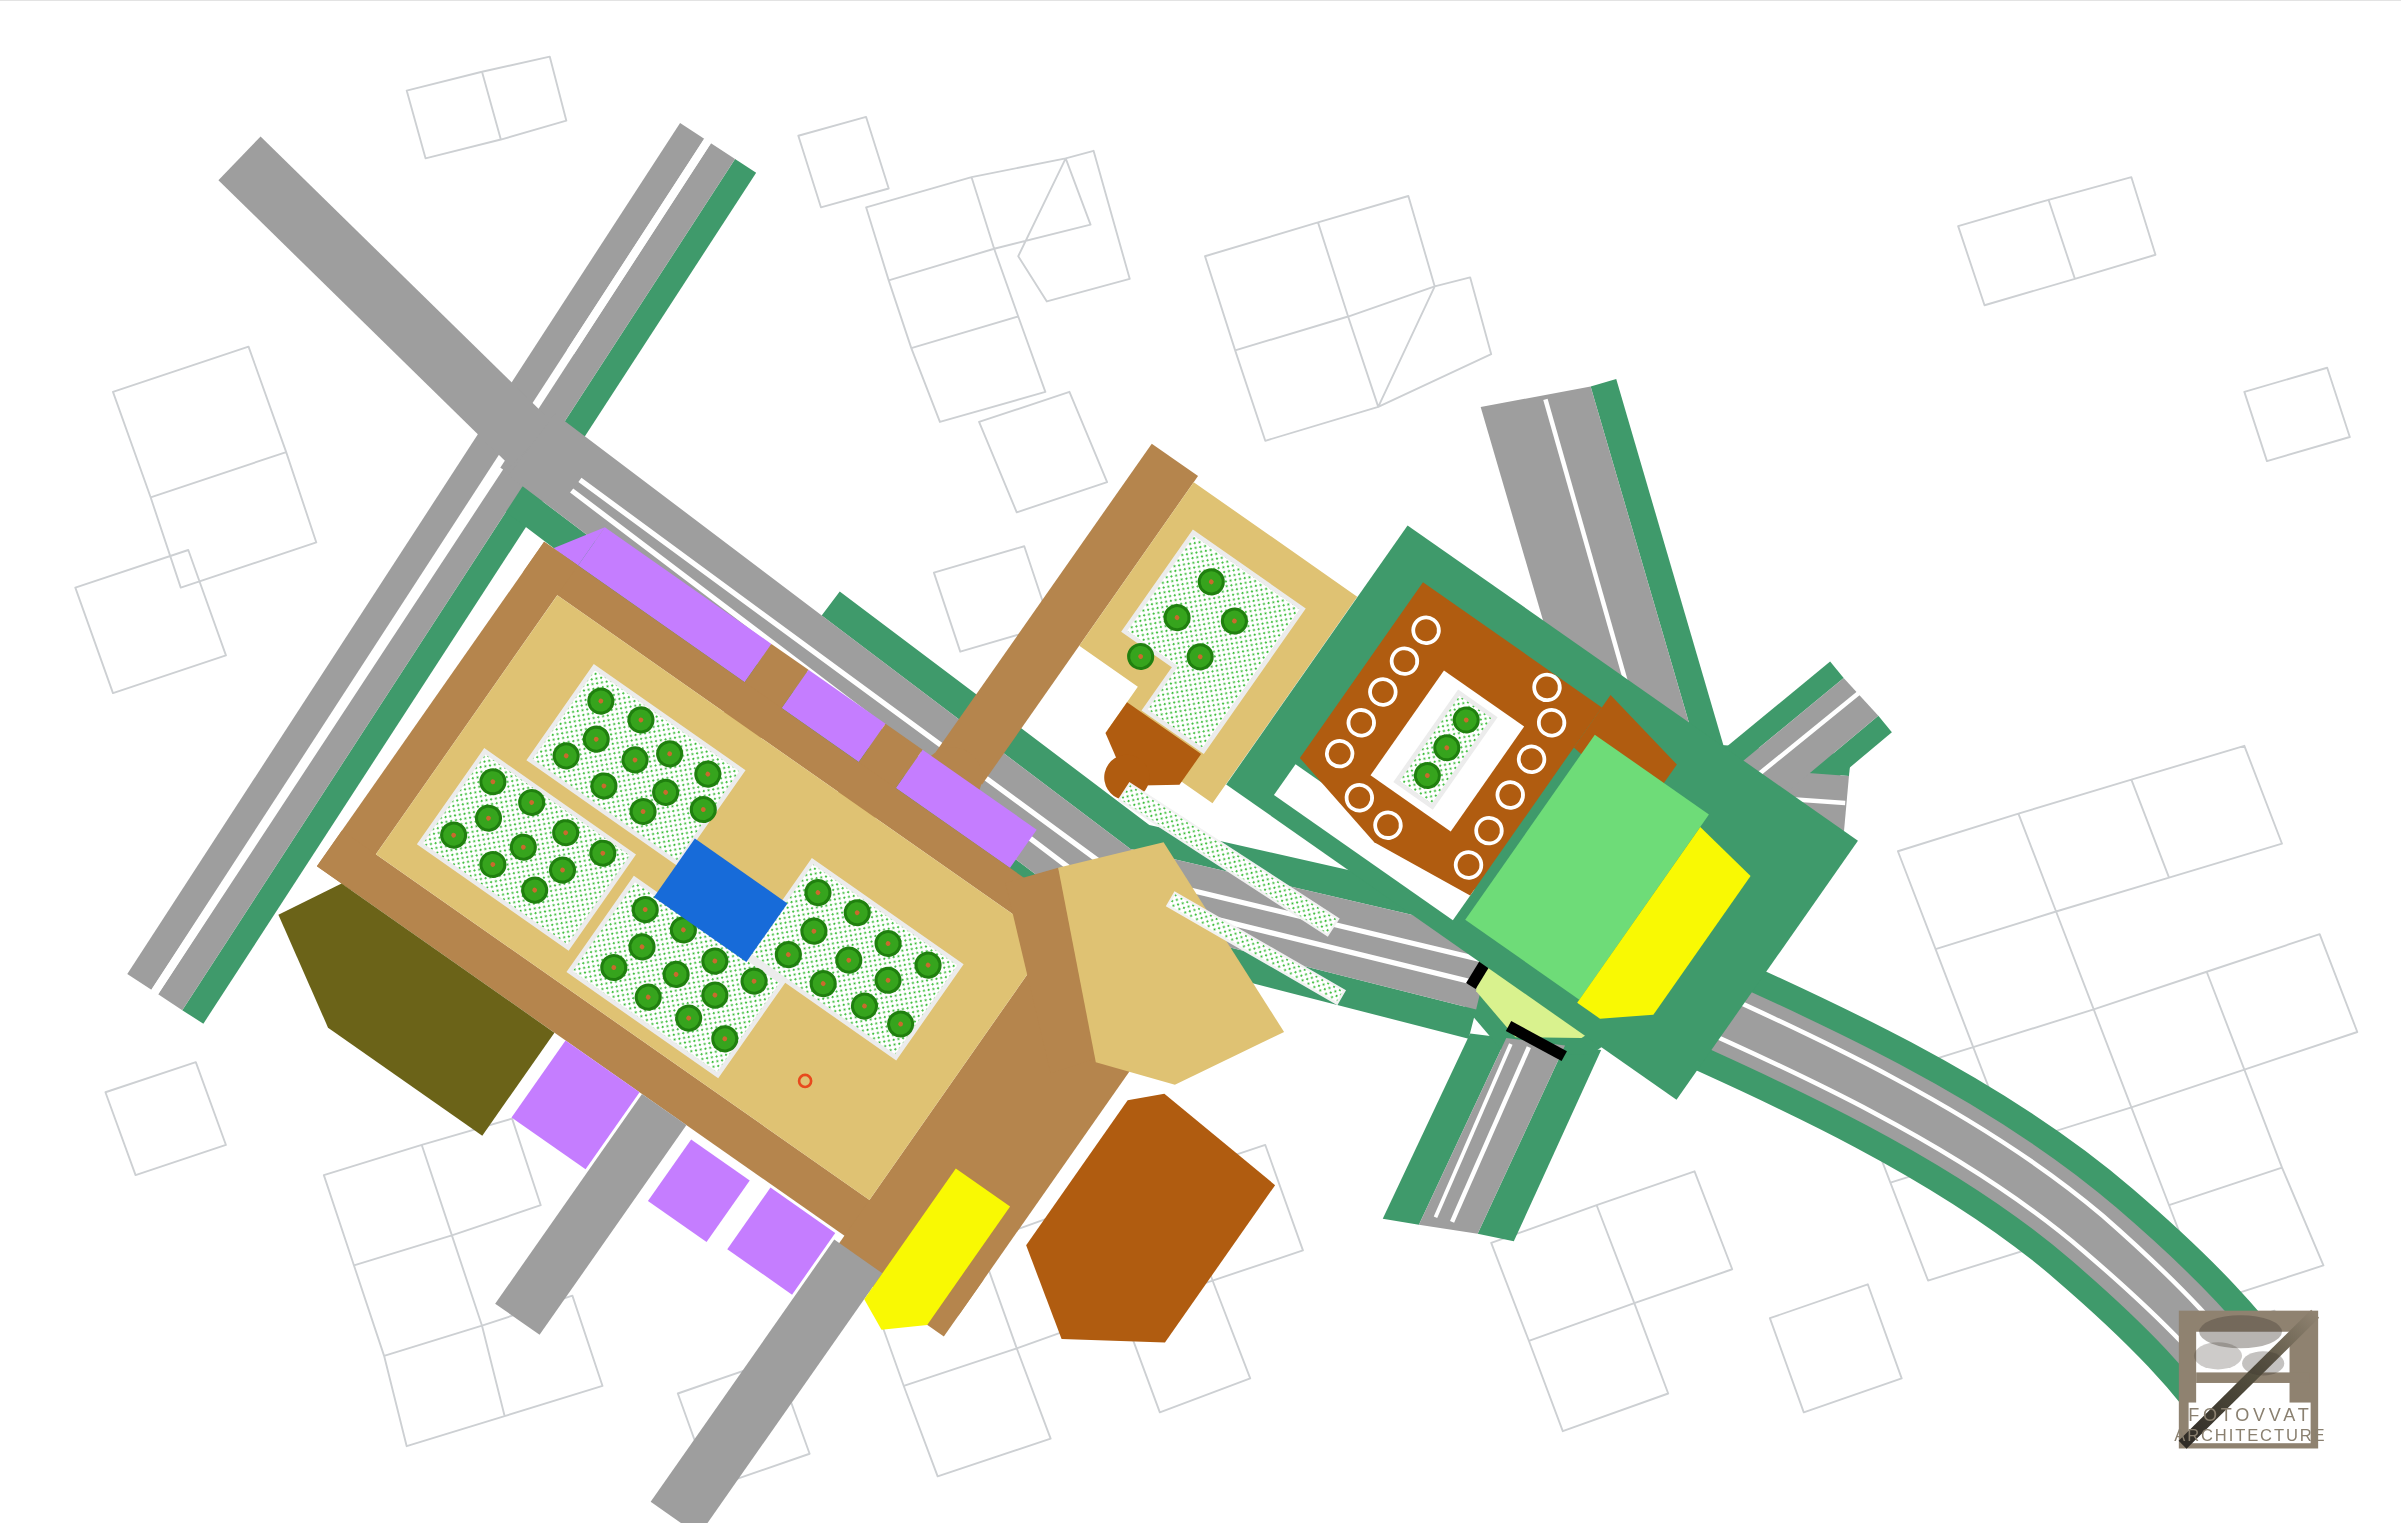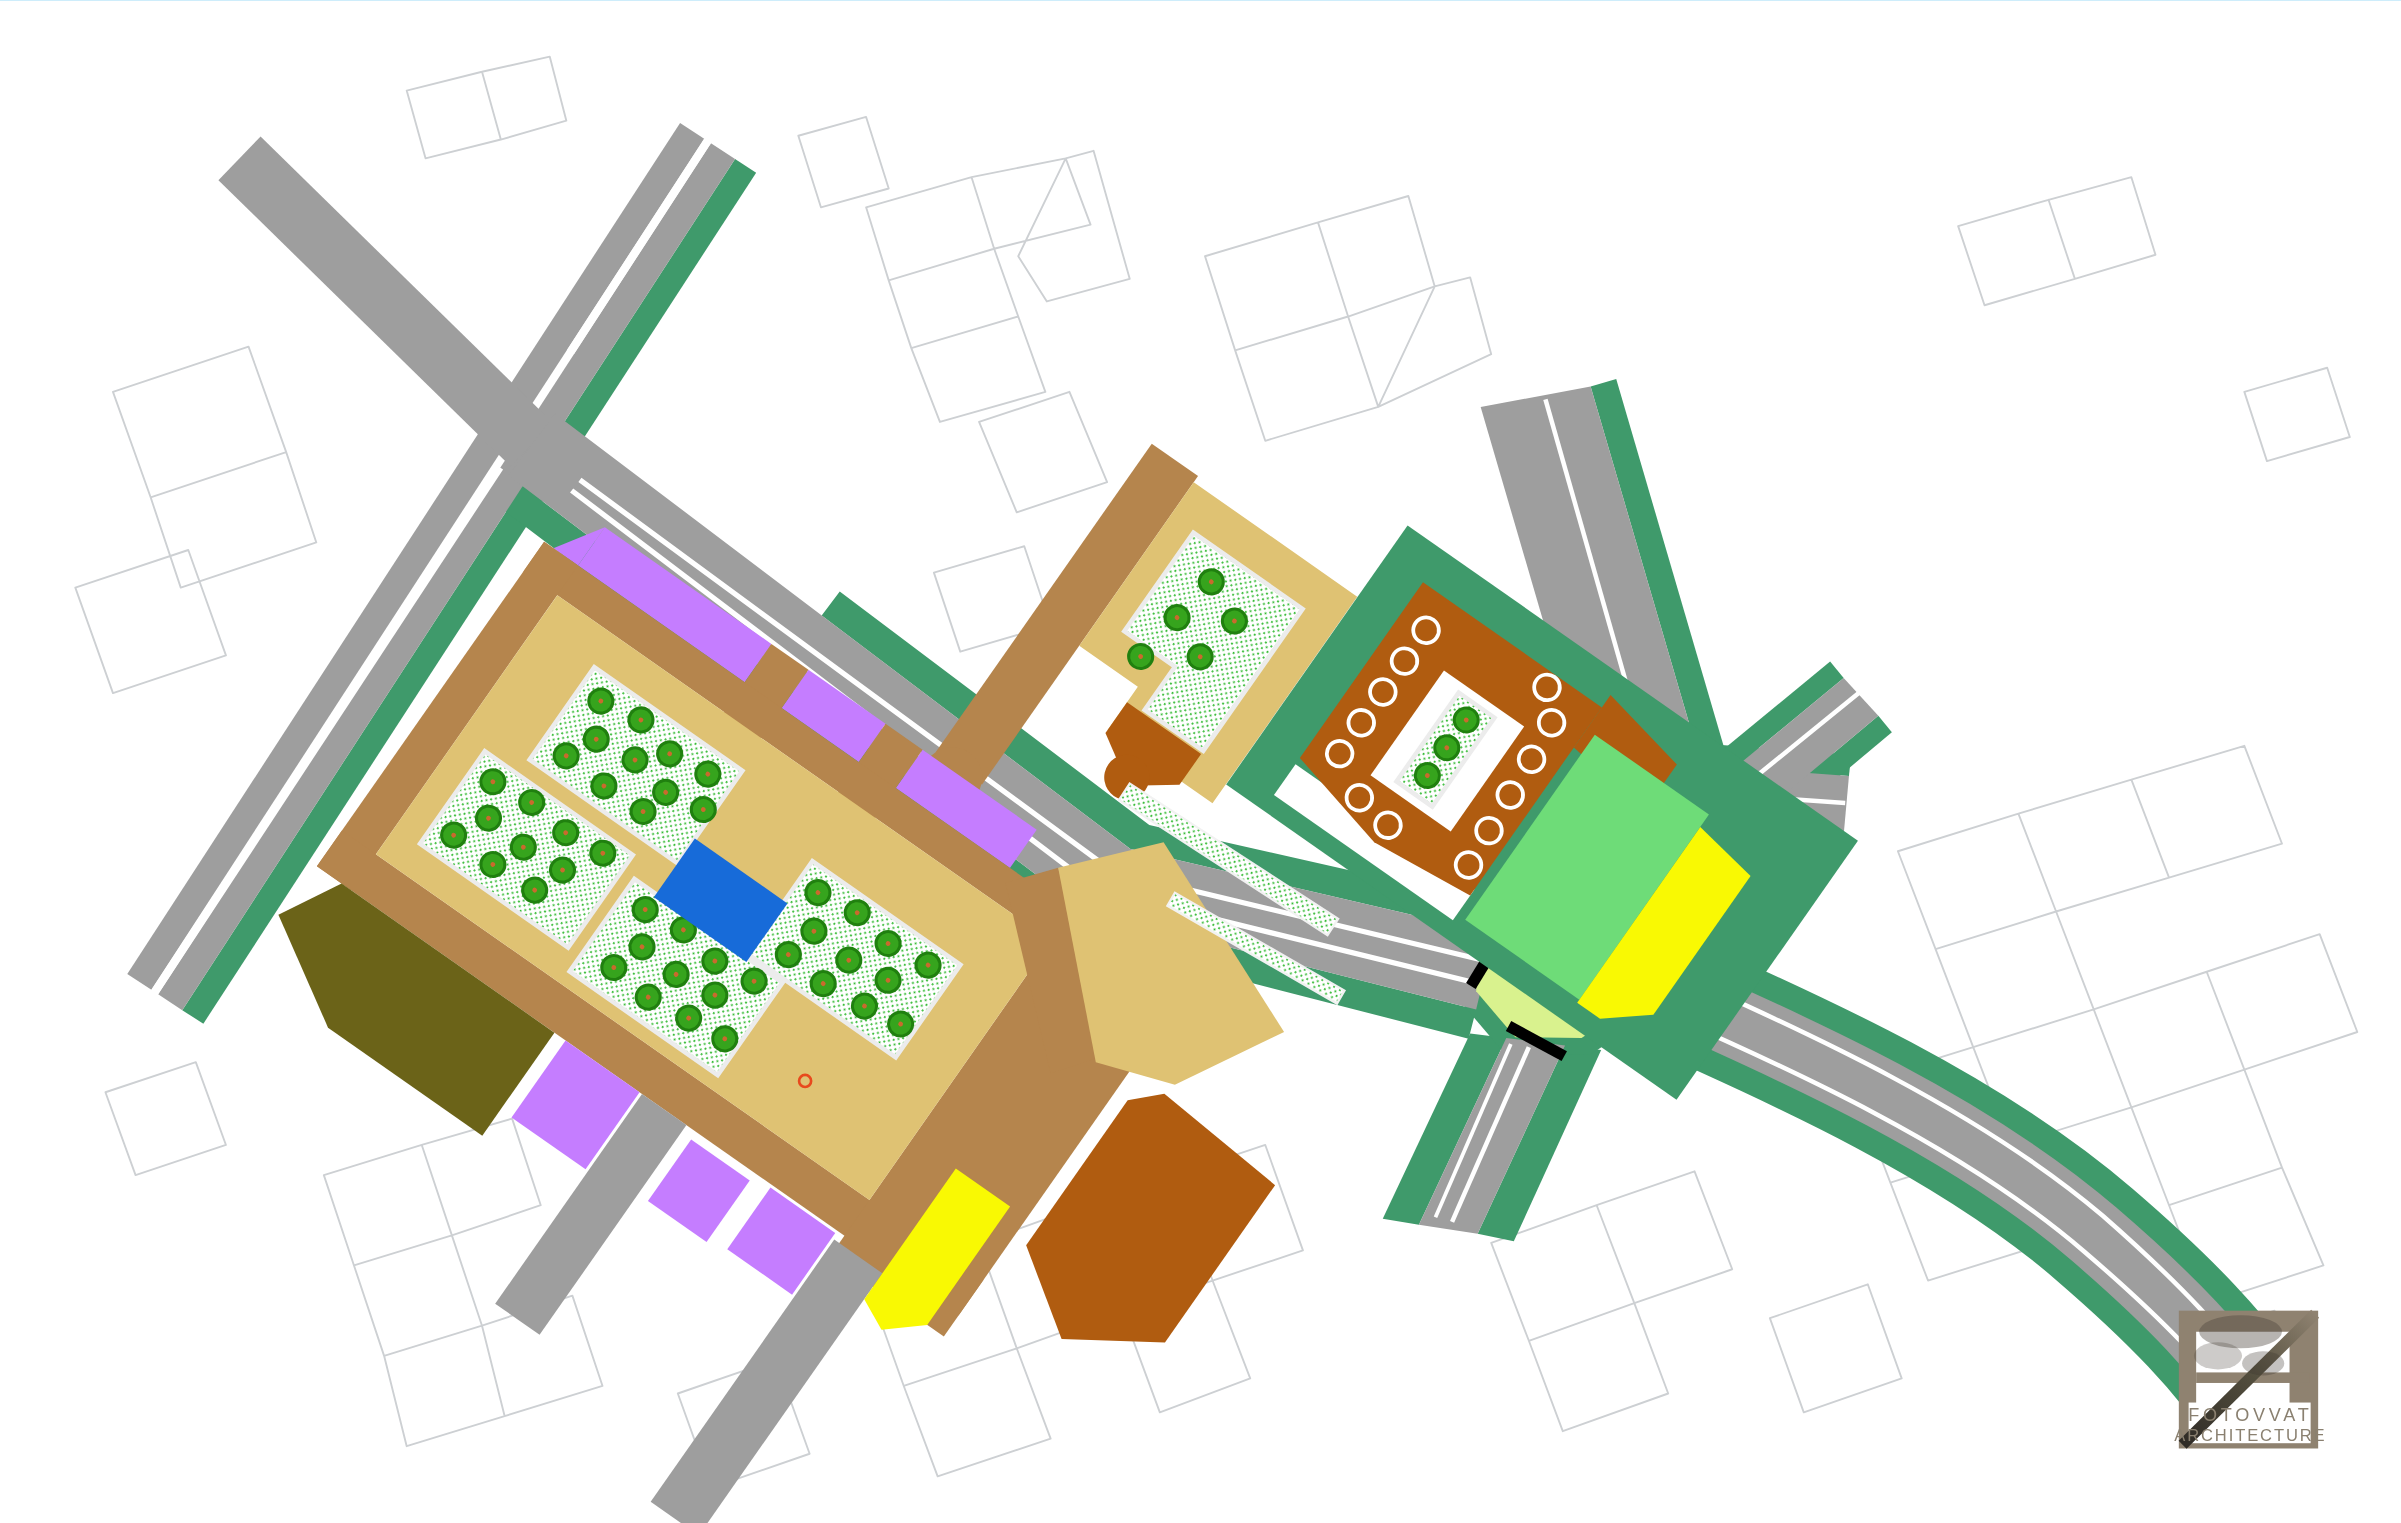--- a/index.html
+++ b/index.html
@@ -1,17 +1,17 @@
 <!DOCTYPE html>
 <html style="--road: #9e9e9e; --parcelline: #cdd0d3; --green: #3f9a6b; --tan: #dfc273; --pathbrown: #b5854d; --purple: #c57dff; --chocolate: #b05c10; --olive: #6b6318; --yellow: #f9f903; --fieldgreen: #6edc78; --plaza: #d9f28e; --blue: #176bd9; --treefill: #36a41d; --treedark: #20800f; --treecenter: #c96a2d; --hatchdot: #2db82d; --crosswalk: #000000; --marker: #e8491d; --logotone: #8f8270; --logotext: #8a8070;font-size:12px"><head>
 <meta charset="utf-8">
 <style>
   html,body{margin:0;padding:0;background:#fff;}
   body{font-family:"Liberation Sans", sans-serif;}
-  #stage{width:2401px;height:1524px;position:relative;background:#0ea5e9;overflow:hidden;}
+  #stage{width:2401px;height:1524px;position:relative;background:#737373;overflow:hidden;}
   svg{display:block;}
   
   .f-road{fill:var(--road);}
   .f-green{fill:var(--green);}
   .f-tan{fill:var(--tan);}
   .f-pbrown{fill:var(--pathbrown);}
   .f-purple{fill:var(--purple);}
   .f-choc{fill:var(--chocolate);}
   .f-olive{fill:var(--olive);}
   .f-yellow{fill:var(--yellow);}

